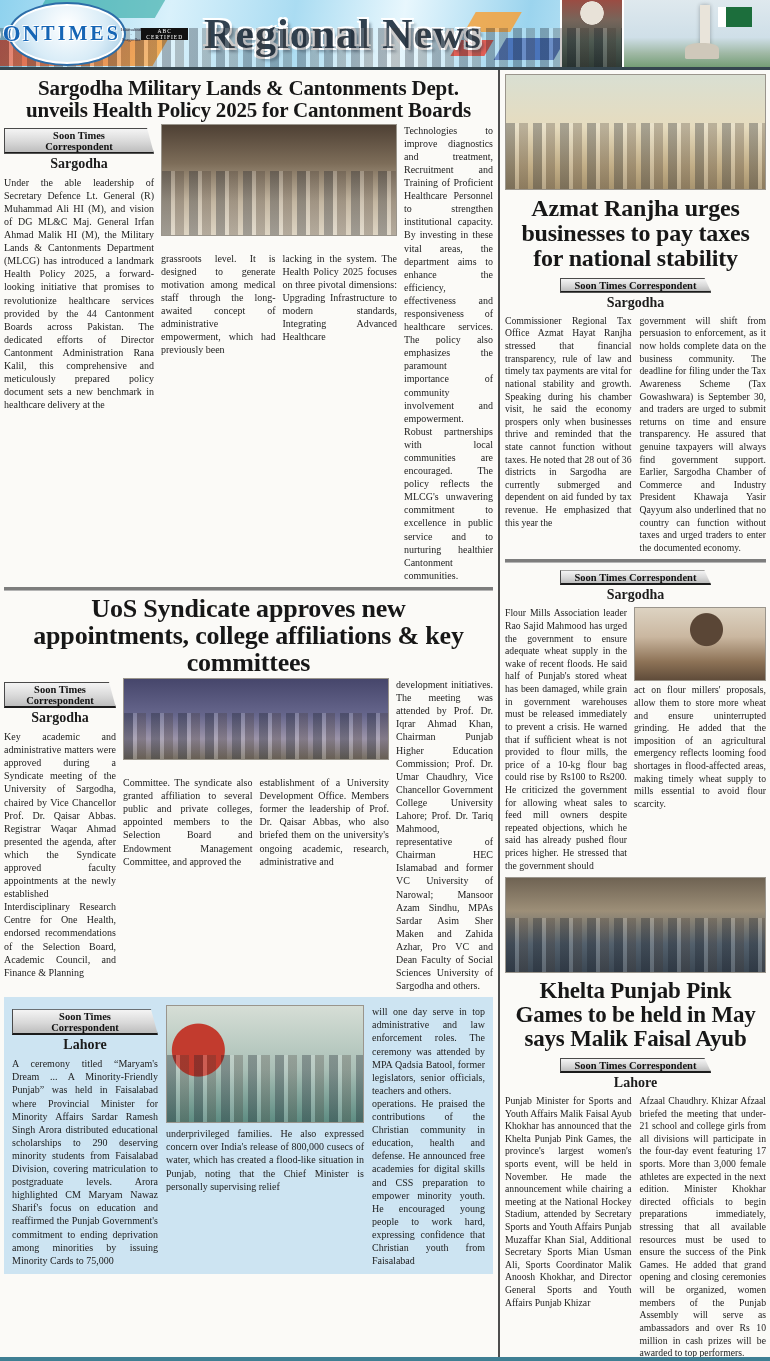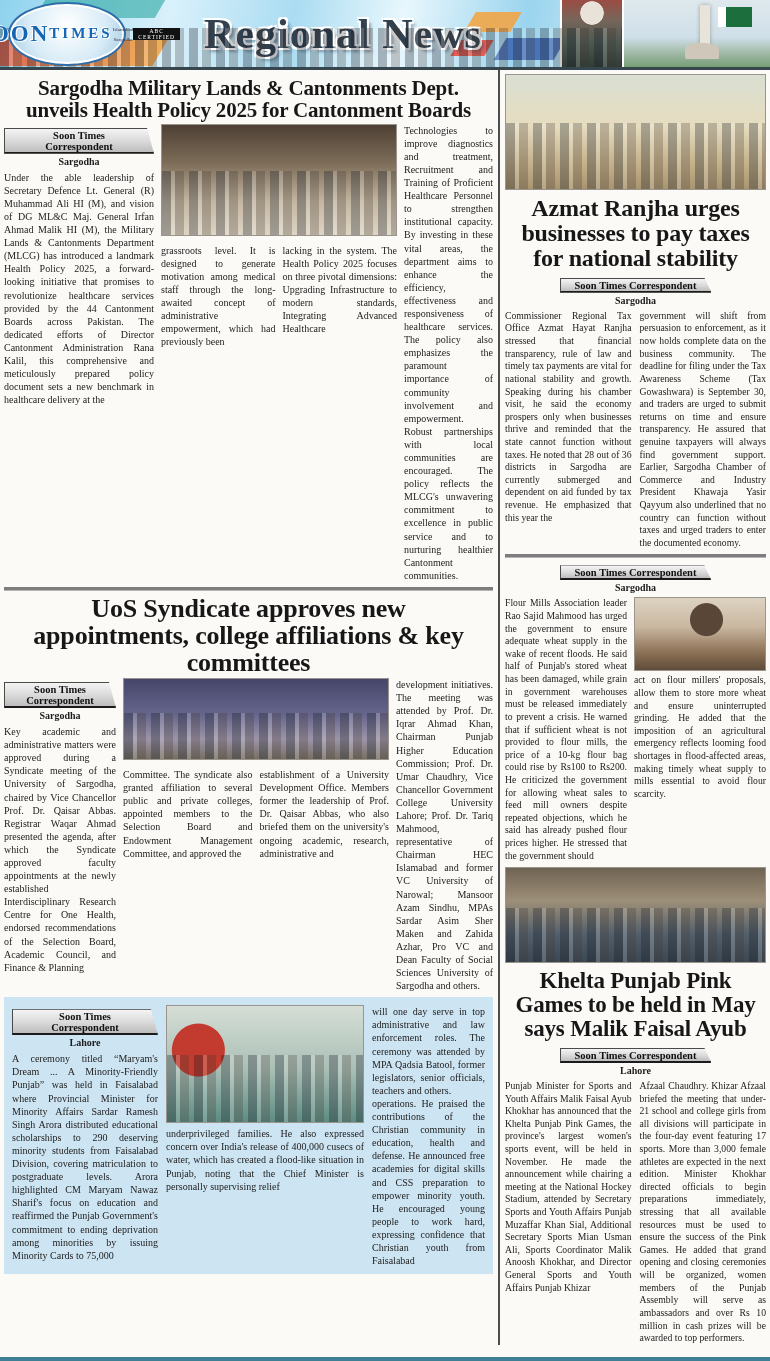--- a/index.html
+++ b/index.html
@@ -23,21 +23,21 @@
   .d5 { left:455px; top:40px; width:34px; height:16px; background:#e8483a; }
   .logo {
     position:relative; z-index:3; width:118px; height:64px; margin:3px 0 3px 8px; flex:none;
     border-radius:50%; background:radial-gradient(circle at 50% 35%, #ffffff 0%, #d9ecf7 55%, #9fc8e2 100%);
     border:2px solid #2d6da8; box-shadow:0 0 0 2px #ffffff inset;
     display:flex; flex-direction:row; align-items:center; justify-content:center; text-align:center;
   }
   .logo .daily { font-style:italic; font-size:10px; color:#223; line-height:1; }
   .logo .soon  { font-size:23px; font-weight:bold; letter-spacing:2px; color:#1565b5; line-height:.95;
                  text-shadow:1px 1px 0 #fff, -1px -1px 0 #fff; }
-  .logo .times { font-size:15px; font-weight:bold; letter-spacing:3px; color:#1565b5; line-height:.95;
+  .logo .times { font-size:20px; font-weight:bold; letter-spacing:3px; color:#1565b5; line-height:.95;
                  text-shadow:1px 1px 0 #fff, -1px -1px 0 #fff; }
   .logo .sub   { font-size:5px; color:#334; margin-top:1px; }
   .logo .cert  { font-size:5.5px; background:#111; color:#fff; padding:0 5px; margin-top:1px; letter-spacing:1px; }
   .hdr-title {
     flex:1; text-align:center; z-index:2; font-size:42px; font-weight:bold; color:#31414f; letter-spacing:1px;
     text-shadow:2px 2px 0 #fff, -2px -2px 0 #fff, 2px -2px 0 #fff, -2px 2px 0 #fff, 4px 4px 3px rgba(40,60,80,.45);
   }
   .hdr-photos { display:flex; height:70px; flex:none; z-index:2; }
   .hdr-ph { border-left:2px solid #fff; }
   .hdr-crowd { width:62px; background:
@@ -59,40 +59,40 @@
   .colR .body-txt { font-size:9.7px; line-height:1.3; }
 
   
   .byline { margin:4px 0 4px 0; text-align:center; }
   .badge {
     display:inline-block; padding:1px 14px 0 14px; font-size:10.5px; font-weight:bold; color:#111;
     background:linear-gradient(180deg,#f4f4f4 0%, #d9d9d9 55%, #bdbdbd 100%);
     border:1px solid #4a4a4a; border-bottom:2px solid #1b1b1b;
     clip-path:polygon(0 0, calc(100% - 7px) 0, 100% 100%, 0 100%);
   }
-  .loc { font-size:10px; font-weight:bold; margin-top:2px; }
+  .loc { font-size:14px; font-weight:bold; margin-top:2px; }
 
   
   .ph { border:1px solid #9a958c; position:relative; overflow:hidden; }
   .people::after { content:""; position:absolute; left:0; right:0; bottom:0; height:58%;
     background:repeating-linear-gradient(90deg, rgba(20,25,35,.30) 0 9px, rgba(250,250,250,.18) 9px 13px, rgba(60,50,45,.26) 13px 22px, transparent 22px 27px); }
   .ph-signing { background:linear-gradient(180deg,#4e4034 0%, #7d6d59 35%, #c4b7a2 70%, #ded5c4 100%); }
   .ph-azmat   { background:linear-gradient(180deg,#d9dfd2 0%, #e6dcbf 45%, #c2ae87 80%, #a8946f 100%); }
   .ph-uos     { background:linear-gradient(180deg,#46466b 0%, #66668c 45%, #9c94a9 75%, #776f62 100%); }
   .ph-arora   { background:radial-gradient(circle at 16% 38%, #c23b2e 0 26px, transparent 27px),
                           linear-gradient(180deg,#d6ded6 0%, #a9bfb6 55%, #5d8c82 100%); }
   .ph-flour   { background:radial-gradient(circle at 55% 30%, #5a4636 0 16px, transparent 17px),
                           linear-gradient(180deg,#ddd3c2 0%, #cab7a0 40%, #8d7256 75%, #604c3a 100%); }
   .ph-meeting { background:linear-gradient(180deg,#6f6353 0%, #9d8f78 35%, #53606c 70%, #3b4753 100%); }
 
   
   .a-head-1 { font-size:21px; margin:4px 8px 2px 8px; }
   .a1-body { display:grid; grid-template-columns:150px 236px 1fr; column-gap:7px; margin-top:2px; }
   .a1-mid-ph { height:112px; }
-  .two-col { display:grid; grid-template-columns:1fr 1fr; column-gap:7px; margin-top:8px; }
+  .two-col { display:grid; grid-template-columns:1fr 1fr; column-gap:7px; margin-top:16px; }
 
   .a-head-2 { font-size:26px; margin:2px 10px 0 10px; }
   .a2-body { display:grid; grid-template-columns:112px 266px 1fr; column-gap:7px; margin-top:2px; }
   .a2-mid-ph { height:82px; }
 
   .bluebox { background:#cde4f2; padding:6px 8px 7px 8px; margin-top:5px; }
   .a-head-3 { font-size:25px; margin:0 4px 2px 4px; }
   .a3-body { display:grid; grid-template-columns:146px 198px 1fr; column-gap:8px; margin-top:2px; }
   .a3-mid-ph { height:118px; }
 
@@ -185,21 +185,21 @@
         <div class="a3-body">
           <div>
             <div class="byline">
               <span class="badge">Soon Times Correspondent</span>
               <div class="loc">Lahore</div>
             </div>
             <div class="body-txt">A ceremony titled “Maryam's Dream ... A Minority-Friendly Punjab” was held in Faisalabad where Provincial Minister for Minority Affairs Sardar Ramesh Singh Arora distributed educational scholarships to 290 deserving minority students from Faisalabad Division, covering matriculation to postgraduate levels. Arora highlighted CM Maryam Nawaz Sharif's focus on education and reaffirmed the Punjab Government's commitment to ending deprivation among minorities by issuing Minority Cards to 75,000</div>
           </div>
           <div>
             <div class="ph a3-mid-ph ph-arora people"></div>
-            <div class="body-txt" style="margin-top:4px">underprivileged families. He also expressed concern over India's release of 400,000 cusecs of water, which has created a flood-like situation in Punjab, noting that the Chief Minister is personally supervising relief</div>
+            <div class="body-txt" style="margin-top:4px">underprivileged families. He also expressed concern over India's release of 800,000 cusecs of water, which has created a flood-like situation in Punjab, noting that the Chief Minister is personally supervising relief</div>
           </div>
           <div>
             <div class="body-txt">will one day serve in top administrative and law enforcement roles. The ceremony was attended by MPA Qadsia Batool, former legislators, senior officials, teachers and others.</div>
             <div class="body-txt">operations. He praised the contributions of the Christian community in education, health and defense. He announced free academies for digital skills and CSS preparation to empower minority youth. He encouraged young people to work hard, expressing confidence that Christian youth from Faisalabad</div>
           </div>
         </div>
       </div>
 
     </div>
 

